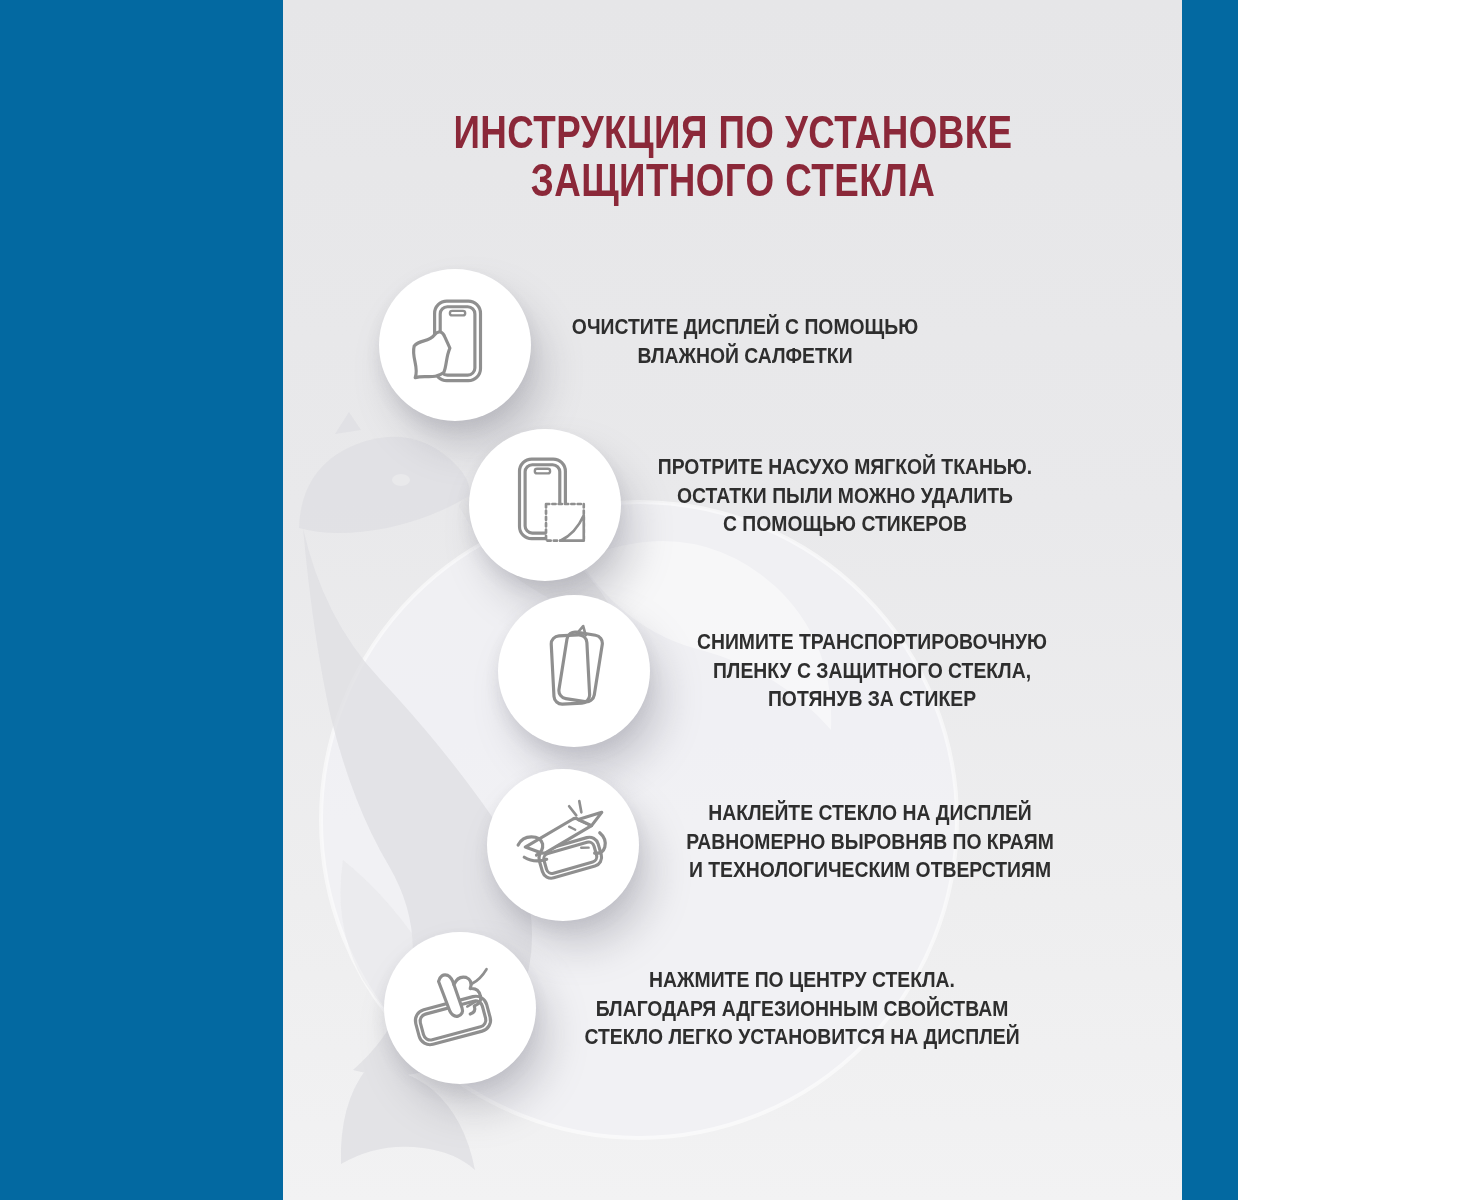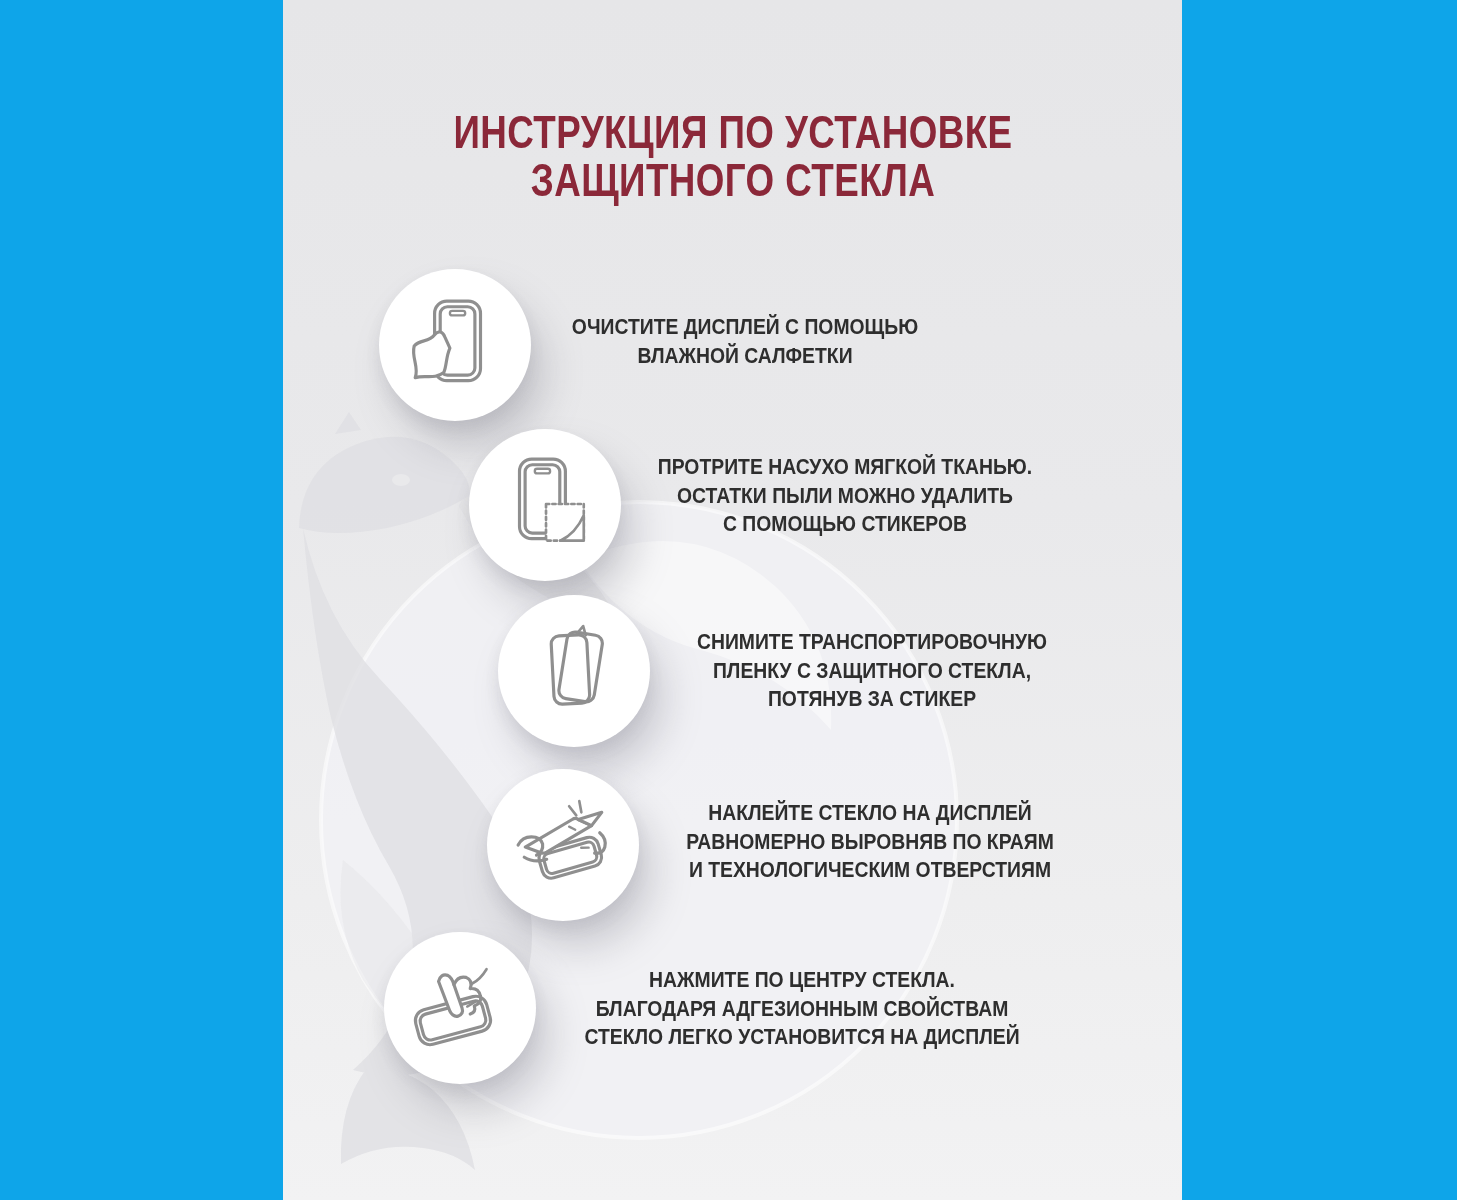--- a/index.html
+++ b/index.html
@@ -1,18 +1,18 @@
 <!DOCTYPE html>
 <html><head>
 <meta charset="utf-8">
 <style>
   * { margin:0; padding:0; box-sizing:border-box; }
   html,body { width:1467px; height:1200px; background:#ffffff; overflow:hidden;
               font-family:"Liberation Sans","DejaVu Sans",sans-serif; }
-  .page { position:relative; width:1457px; height:1200px; background:#0ea5e9; }
+  .page { position:relative; width:1238px; height:1200px; background:#0369a1; }
   .card { position:absolute; left:283px; top:0; width:899px; height:1200px; overflow:hidden;
           background:linear-gradient(180deg,#e6e6e8 0%,#e9e9eb 42%,#eeeeef 75%,#f2f2f3 100%); }
   .watermark { position:absolute; left:0; top:380px; width:899px; height:820px; }
 
   .title { position:absolute; left:50%; top:108px; text-align:center; white-space:nowrap;
            font-weight:bold; font-size:46px; line-height:48px; letter-spacing:.5px;
            color:#8b2839; transform:translateX(-50%) scaleX(.80); transform-origin:center; }
   .title span { display:block; }
 
   .circle { position:absolute; width:152px; height:152px; border-radius:50%; background:#ffffff;

